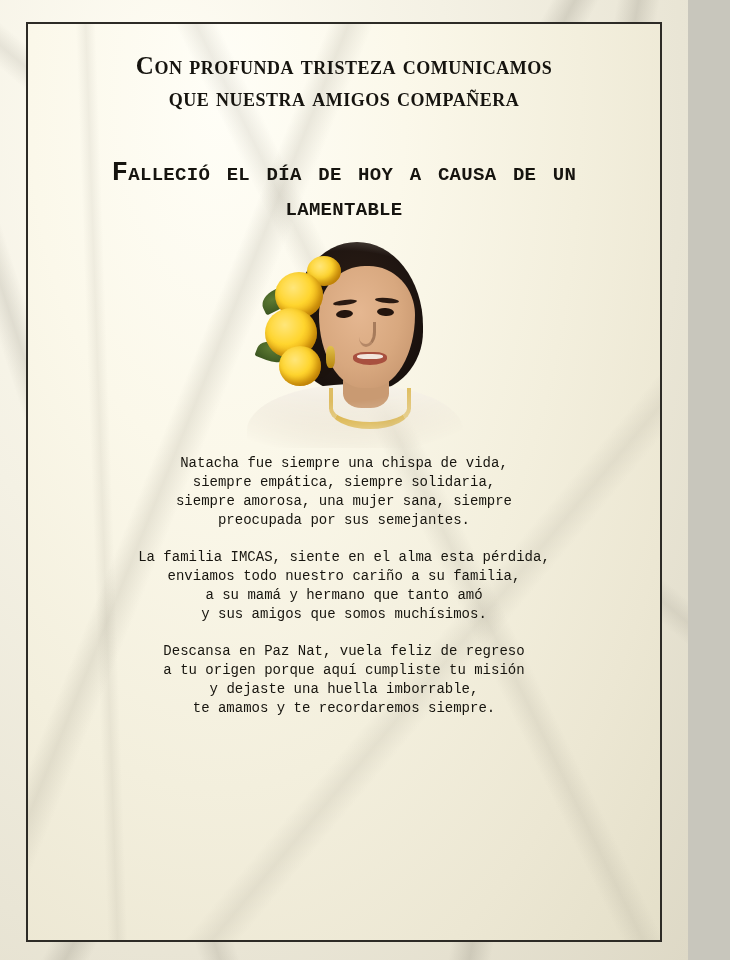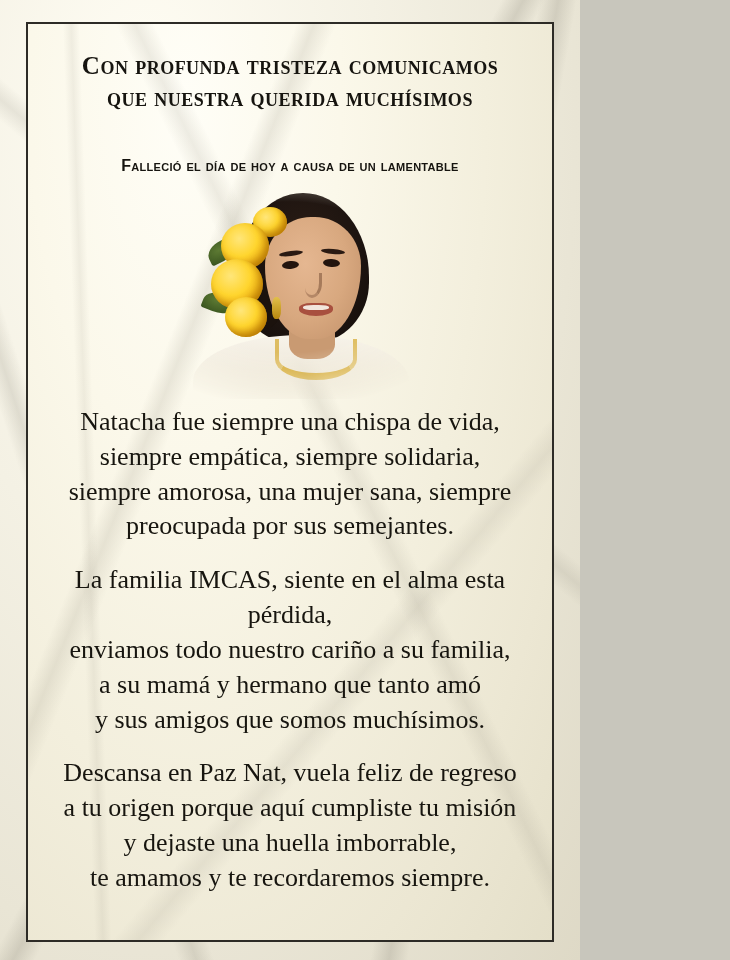--- a/index.html
+++ b/index.html
@@ -10,21 +10,21 @@
   body {
     width: 730px;
     height: 960px;
     overflow: hidden;
     font-family: "Liberation Serif", serif;
   }
 
   
   .poster {
     position: relative;
-    width: 580px;
+    width: 688px;
     height: 960px;
     box-sizing: border-box;
     padding: 22px 26px 18px 26px;
     background:
       radial-gradient(ellipse at 25% 12%, #fffdf4 0%, #f4f1e4 38%, #e9e5d5 70%, #ded9c6 100%);
   }
   
   .poster::before {
     content: "";
     position: absolute;
@@ -83,24 +83,24 @@
     font-variant: small-caps;
     font-size: 63px;
     line-height: 0.99;
     letter-spacing: 0px;
     margin-top: 14px;
     color: #0f0e0b;
   }
   .name .line2 { display: block; }
   .subhead {
     margin-top: 17px;
-    font-family: Liberation Sans, sans-serif;
+    font-family: Liberation Mono, monospace;
     font-weight: bold;
     font-variant: small-caps;
-    font-size: 16px;
+    font-size: 27px;
     line-height: 1.3;
     letter-spacing: 0.3px;
     color: #16140f;
   }
 
   
   .portrait-wrap {
     position: relative;
     margin: 12px auto 0 auto;
     width: 330px;
@@ -209,38 +209,38 @@
   .earring {
     position: absolute; left: 147px; top: 108px;
     width: 9px; height: 22px;
     background: linear-gradient(180deg,#e2c04a,#b8870f);
     border-radius: 40%;
   }
 
   
   .body-copy {
     margin-top: 6px;
-    font-family: Liberation Serif, serif;
-    font-size: 26px;
+    font-family: Liberation Mono, monospace;
+    font-size: 14px;
     line-height: 1.34;
     color: #17150f;
   }
   .para { margin: 0 0 19px 0; }
   .para:last-of-type { margin-bottom: 8px; }
 </style>
 </head>
 <body>
 
 <div class="poster">
   <div class="inner">
     <div class="content">
 
       <div class="lede">
         <div>Con profunda tristeza comunicamos</div>
-        <div>que nuestra querida muchísimos</div>
+        <div>que nuestra amigos compañera</div>
       </div>
 
       <h1 class="name">
       </h1>
 
       <div class="subhead">
         <div>Falleció el día de hoy a causa de un lamentable</div>
       </div>
 
       <div class="portrait-wrap">

